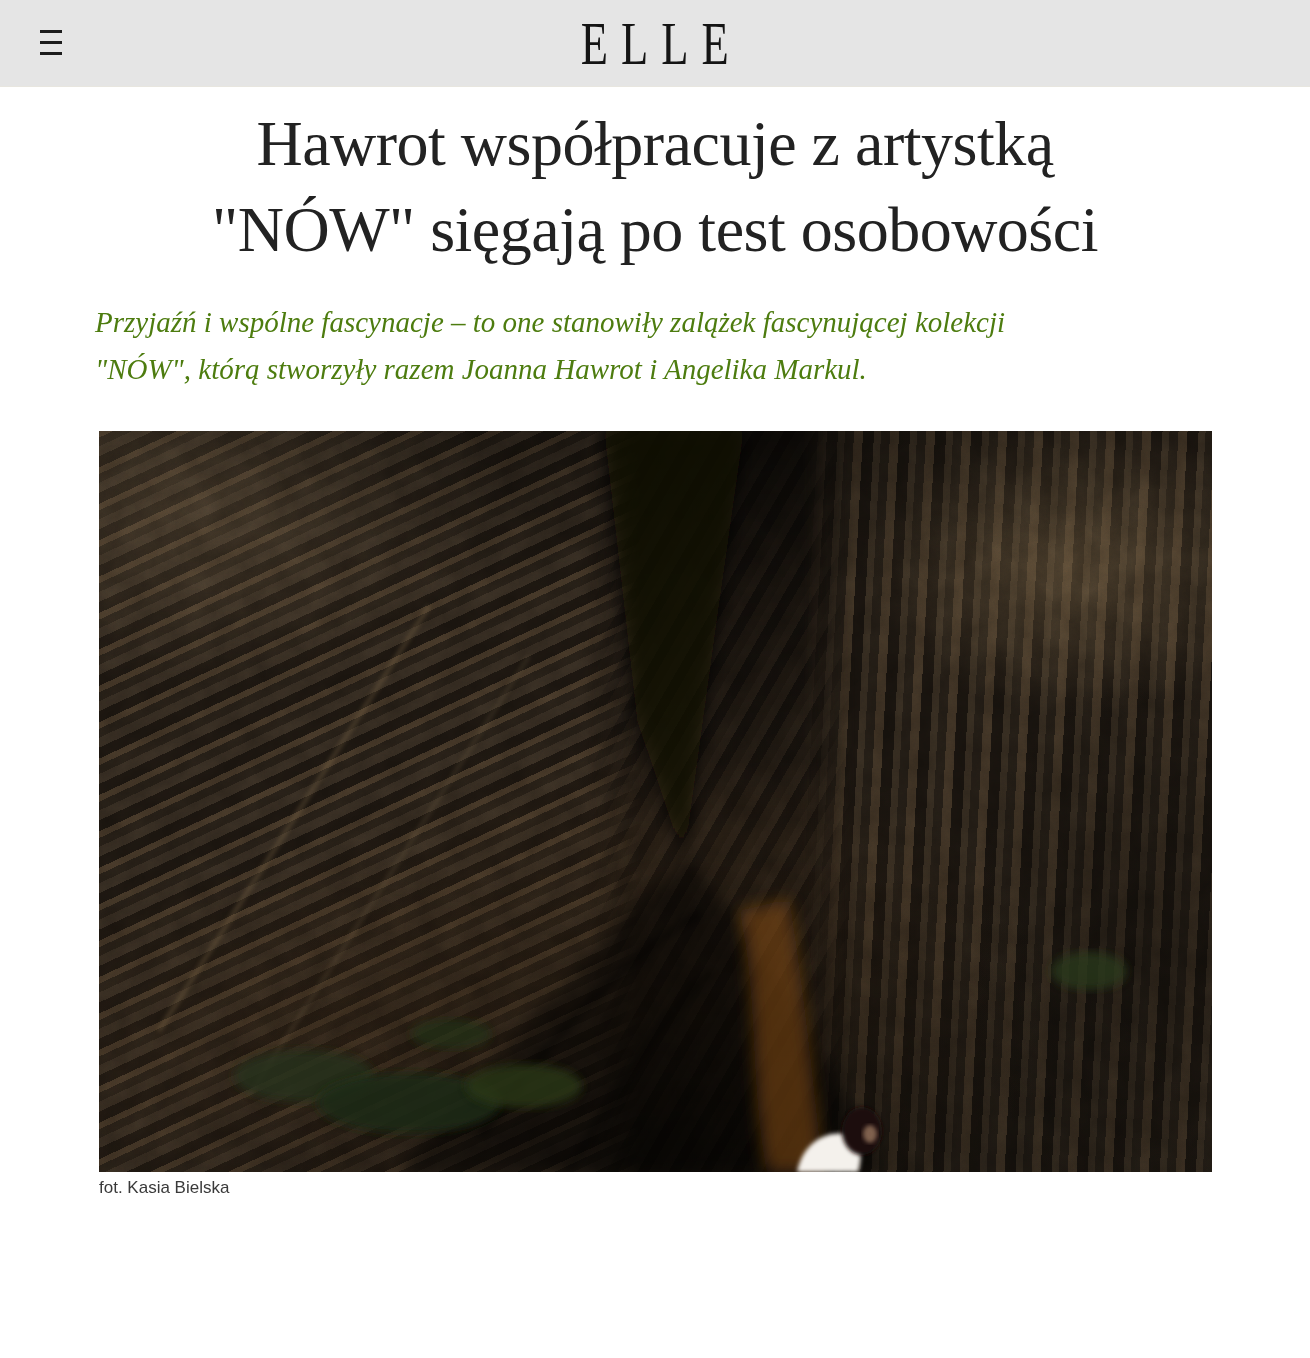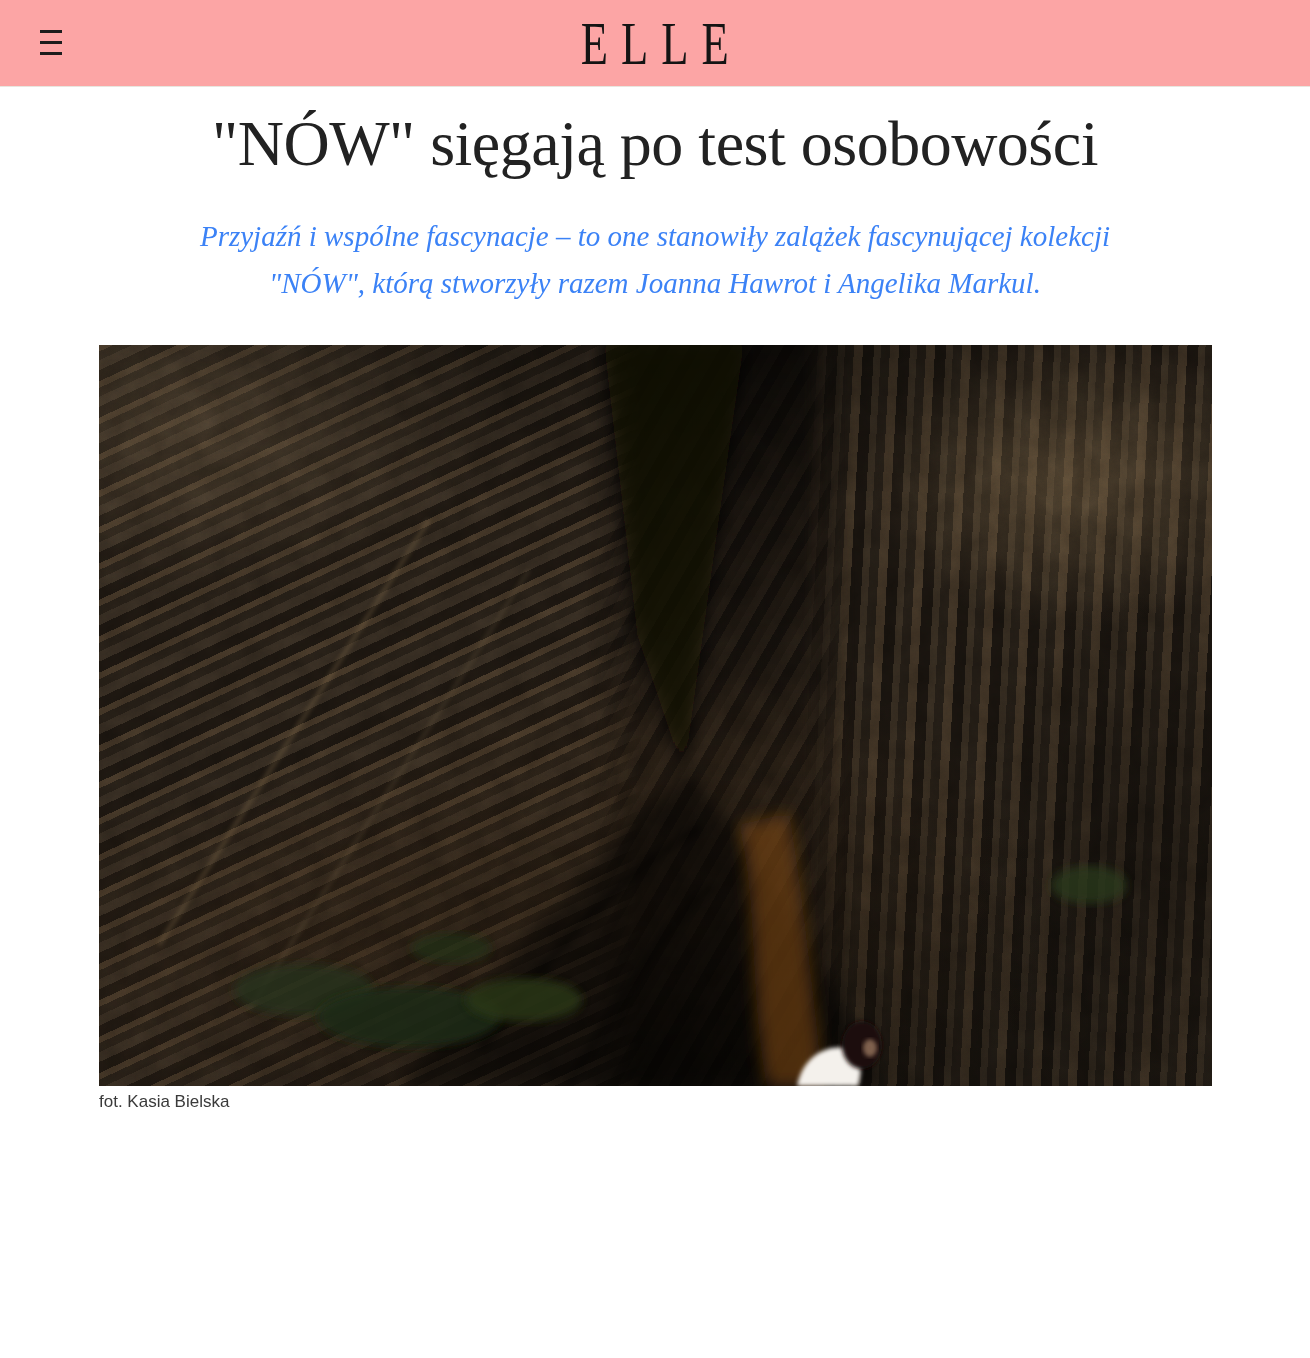--- a/index.html
+++ b/index.html
@@ -1,36 +1,36 @@
 <!DOCTYPE html>
 <html><head>
 <meta charset="utf-8">
 <style>
   * { margin:0; padding:0; box-sizing:border-box; }
   html,body { width:1310px; height:1358px; overflow:hidden; background:#ffffff;
               font-family:"Liberation Sans", sans-serif; }
 
   
-  .header { position:relative; height:87px; background:#fca5a5; border-bottom:1px solid #e8e6df; }
+  .header { position:relative; height:87px; background:#e5e5e5; border-bottom:1px solid #e8e6df; }
   .menu-btn { position:absolute; left:40px; top:30px; width:22px; height:26px; cursor:pointer; }
   .menu-btn .bar { display:block; width:22px; height:3px; background:#1c1c1c; margin-bottom:8px; }
   .menu-btn .bar:last-child { margin-bottom:0; }
   .logo-wrap { position:absolute; inset:0; display:flex; align-items:center; justify-content:center; }
   .logo { font-family:"Liberation Serif", serif; font-weight:400; font-size:62px; line-height:1;
           color:#141414; letter-spacing:18px; text-indent:18px; transform:scaleX(0.72); cursor:pointer; }
 
   
   .title { margin:14px auto 0; width:1180px; text-align:center;
            font-family:"Liberation Serif", serif; font-weight:400; color:#222222;
            font-size:64px; line-height:86px; letter-spacing:-0.5px; }
 
   
-  .lede { margin:26px auto 8px; width:1120px; text-align:center;
+  .lede { margin:26px auto 8px; width:1120px; 
           font-family:"Liberation Serif", serif; font-style:italic;
-          font-size:29px; line-height:47px; color:#3b82f6; }
+          font-size:29px; line-height:47px; color:#4d7c0f; }
 
   
   .photo { position:relative; width:1113px; height:741px; margin:38px auto 0;
            background:#2b241c; overflow:hidden; }
   .photo > div { position:absolute; top:0; height:100%; }
   .rock-left { left:0; width:52%;
     background:
       radial-gradient(ellipse 420px 260px at 18% 10%, rgba(132,114,88,0.35), transparent 70%),
       radial-gradient(ellipse 500px 300px at 40% 85%, rgba(70,50,30,0.35), transparent 70%),
       repeating-linear-gradient(155deg, #4a3d2e 0 6px, #2a231b 6px 14px, #3b3228 14px 23px, #1f1913 23px 33px); }
@@ -65,20 +65,21 @@
     <span class="bar"></span>
     <span class="bar"></span>
     <span class="bar"></span>
   </div>
   <div class="logo-wrap">
     <div class="logo">ELLE</div>
   </div>
 </header>
 
 <h1 class="title">
+  <div>Hawrot współpracuje z artystką</div>
   <div>"NÓW" sięgają po test osobowości</div>
 </h1>
 
 <div class="lede">
   <div>Przyjaźń i wspólne fascynacje – to one stanowiły zalążek fascynującej kolekcji</div>
   <div>"NÓW", którą stworzyły razem Joanna Hawrot i Angelika Markul.</div>
 </div>
 
 <figure class="photo">
   <div class="rock-left"></div>

